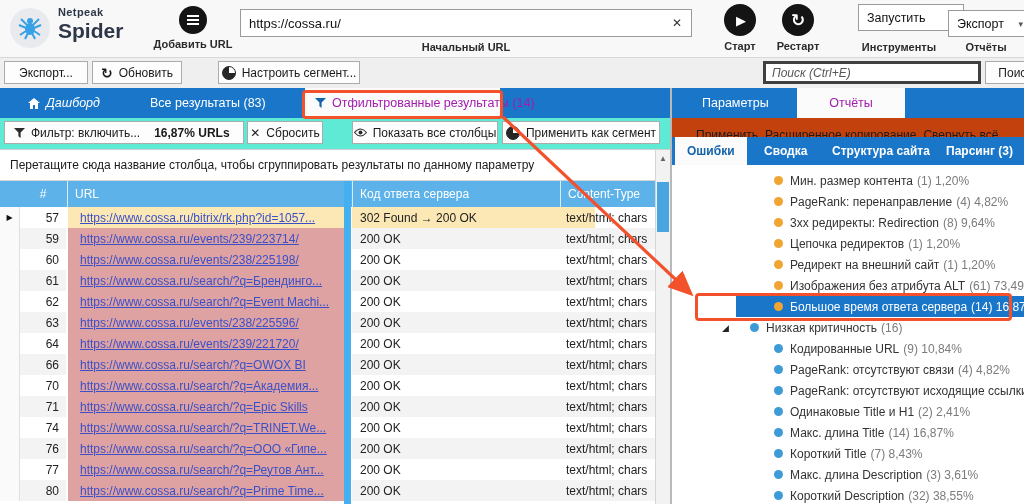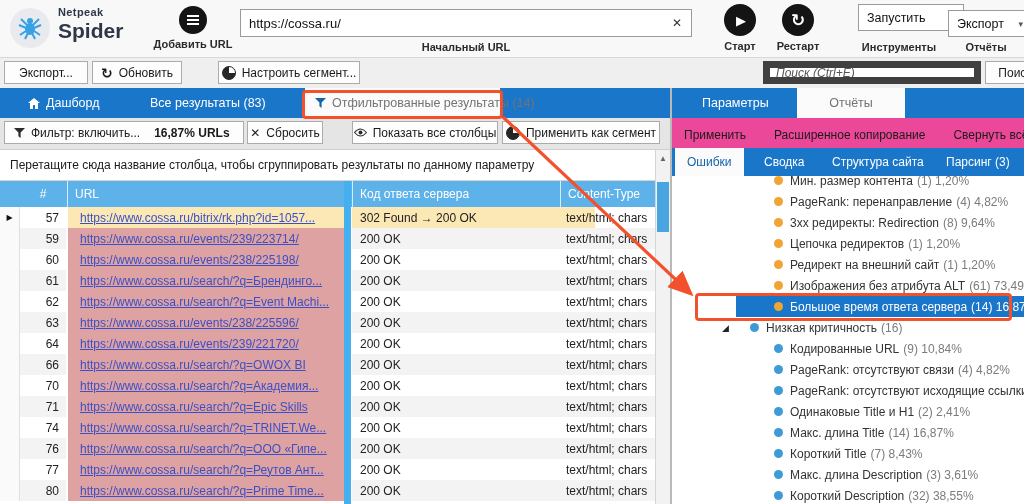--- a/index.html
+++ b/index.html
@@ -24,29 +24,29 @@
   .clear-x{padding:0 9px;color:#333;font-size:12px;cursor:pointer;}
   .under-label{font-size:11px;font-weight:700;color:#2b2b2b;}
   .dd-btn{height:27px;background:#fff;border:1px solid #9b9b9b;box-sizing:border-box;display:flex;align-items:center;justify-content:space-between;padding:0 8px;font-size:12.5px;color:#111;cursor:pointer;}
   .caret{font-size:9px;color:#555;margin-left:8px;}
   
   #toolbar2{left:0;top:58px;width:1024px;height:30px;background:#efefef;border-bottom:1px solid #c9c9c9;}
   .btn{position:absolute;top:3px;height:23px;background:#fdfdfd;border:1px solid #ababab;box-sizing:border-box;
        display:flex;align-items:center;justify-content:center;padding:0 9px;white-space:nowrap;color:#1a1a1a;cursor:pointer;}
   .btn .ic{margin-right:6px;display:inline-flex;}
   .pie{width:12px;height:12px;border-radius:50%;border:1px solid #222;background:conic-gradient(#fff 0 90deg,#262626 90deg 360deg);}
-  .search-box{position:absolute;left:763px;top:3px;width:218px;height:23px;border:7px solid #404040;box-sizing:border-box;background:#fff;padding:0 6px;font-size:12px;font-family:inherit;}
+  .search-box{position:absolute;left:763px;top:3px;width:218px;height:23px;border:3px solid #404040;box-sizing:border-box;background:#fff;padding:0 6px;font-size:12px;font-family:inherit;}
   .search-box::placeholder{font-style:italic;color:#555;}
   
   #left-panel{left:0;top:88px;width:670px;height:416px;}
   .tabbar{position:absolute;left:0;top:0;width:100%;height:30px;background:#1a76c8;}
   .tab{position:absolute;top:0;height:30px;display:flex;align-items:center;color:#fff;font-size:12.5px;white-space:nowrap;cursor:pointer;padding:0 10px;}
   .tab .tic{margin-right:6px;display:inline-flex;}
-  .tab.active{background:#fbfbfb;color:#737373;}
-  #filterbar{position:absolute;left:0;top:30px;width:100%;height:31px;background:#e5e5e5;border-bottom:1px solid #cfcfcf;}
+  .tab.active{background:#fbfbfb;color:#a21caf;}
+  #filterbar{position:absolute;left:0;top:30px;width:100%;height:31px;background:#5eead4;border-bottom:1px solid #cfcfcf;}
   #grouphint{position:absolute;left:0;top:62px;width:655px;height:31px;background:#fff;border-bottom:1px solid #d5d5d5;display:flex;align-items:center;padding-left:10px;box-sizing:border-box;color:#1a1a1a;}
   
   #thead{position:absolute;left:0;top:93px;width:655px;height:26px;background:#5cb2e9;color:#fff;}
   .hcell{position:absolute;top:0;height:26px;display:flex;align-items:center;font-size:12px;cursor:pointer;}
   .hsep{border-left:1px solid rgba(255,255,255,.75);padding-left:7px;}
   #tbody{position:absolute;left:0;top:119px;width:655px;height:297px;overflow:hidden;}
   .trow{position:relative;width:655px;height:21px;}
   .cell{position:absolute;top:0;height:21px;display:flex;align-items:center;box-sizing:border-box;overflow:hidden;white-space:nowrap;}
   .c-marker{left:0;width:20px;justify-content:center;background:#fafafa;border-right:1px solid #e0e0e0;color:#111;font-size:8px;}
   .c-num{left:20px;width:46px;justify-content:flex-end;padding-right:7px;}
@@ -57,23 +57,23 @@
   .trow.hl .c-url,.trow.hl .c-status{background:#fce8b4;}
   .link{color:#3b50c6;text-decoration:underline;cursor:pointer;white-space:nowrap;}
   #colstripe{position:absolute;left:344px;top:93px;width:7px;height:323px;background:#44b0f0;}
   
   #vscroll{position:absolute;left:655px;top:62px;width:15px;height:354px;background:#f2f2f2;border-left:1px solid #d5d5d5;box-sizing:border-box;}
   #vscroll .up{position:absolute;top:4px;left:0;width:100%;text-align:center;font-size:8px;color:#666;cursor:pointer;}
   #vscroll .thumb{position:absolute;top:32px;left:1px;width:12px;height:50px;background:#49a5e0;cursor:pointer;}
   #panel-divider{left:670px;top:88px;width:2px;height:416px;background:#b9b9b9;}
   
   #right-panel{left:672px;top:88px;width:352px;height:416px;}
-  #rmenubar{position:absolute;left:0;top:30px;width:100%;height:34px;background:#ec4899;border-bottom:1px solid #d5d5d5;display:flex;align-items:center;gap:28px;padding-left:12px;box-sizing:border-box;z-index:2;}
+  #rmenubar{position:absolute;left:0;top:30px;width:100%;height:34px;background:#c2410c;border-bottom:1px solid #d5d5d5;display:flex;align-items:center;gap:7px;padding-left:24px;box-sizing:border-box;z-index:2;}
   .menu-item{color:#1a1a1a;white-space:nowrap;cursor:pointer;}
-  #subtabbar{position:absolute;left:0;top:60px;width:100%;height:28px;background:#1a76c8;z-index:2;}
+  #subtabbar{position:absolute;left:0;top:49px;width:100%;height:28px;background:#1a76c8;z-index:2;font-weight:bold;}
   .subtab{position:absolute;top:0;height:28px;display:flex;align-items:center;padding:0 12px;color:#fff;font-size:12px;white-space:nowrap;cursor:pointer;}
   .subtab.active{background:#fbfbfb;color:#1464ab;}
   #tree{position:absolute;left:0;top:82px;width:352px;height:334px;overflow:hidden;z-index:1;margin-left:36px;}
   .tree-row{position:relative;height:21px;display:flex;align-items:center;white-space:nowrap;cursor:pointer;}
   .tree-row.lvl1{padding-left:14px;}
   .tree-row.lvl2{padding-left:66px;}
   .expander{width:10px;font-size:9px;color:#222;margin-right:18px;}
   .dot{width:9px;height:9px;border-radius:50%;margin-right:7px;flex:0 0 auto;}
   .dot.orange{background:#f0a432;}
   .dot.blue{background:#3e9bd5;}
@@ -163,21 +163,21 @@
       <span>Настроить сегмент...</span>
     </div>
     <input class="search-box" placeholder="Поиск (Ctrl+E)" style="">
     <div class="btn" style="left:985px;width:60px;">
       <span>Поиск</span>
     </div>
   </div>
 
   <div id="left-panel" class="abs">
     <div class="tabbar">
-      <div class="tab" style="left:18px;">
+      <div class="tab" style="left:18px;font-style:italic;">
         <span class="tic">
           <svg width="12" height="11" viewBox="0 0 12 11">
               <path d="M6 0 L12 5 H10 V11 H7 V7 H5 V11 H2 V5 H0 Z" fill="#fff"></path>
             </svg>
         </span>
         <span>Дашборд</span>
       </div>
       <div class="tab" style="left:140px;">
         <span>Все результаты (83)</span>
       </div>

